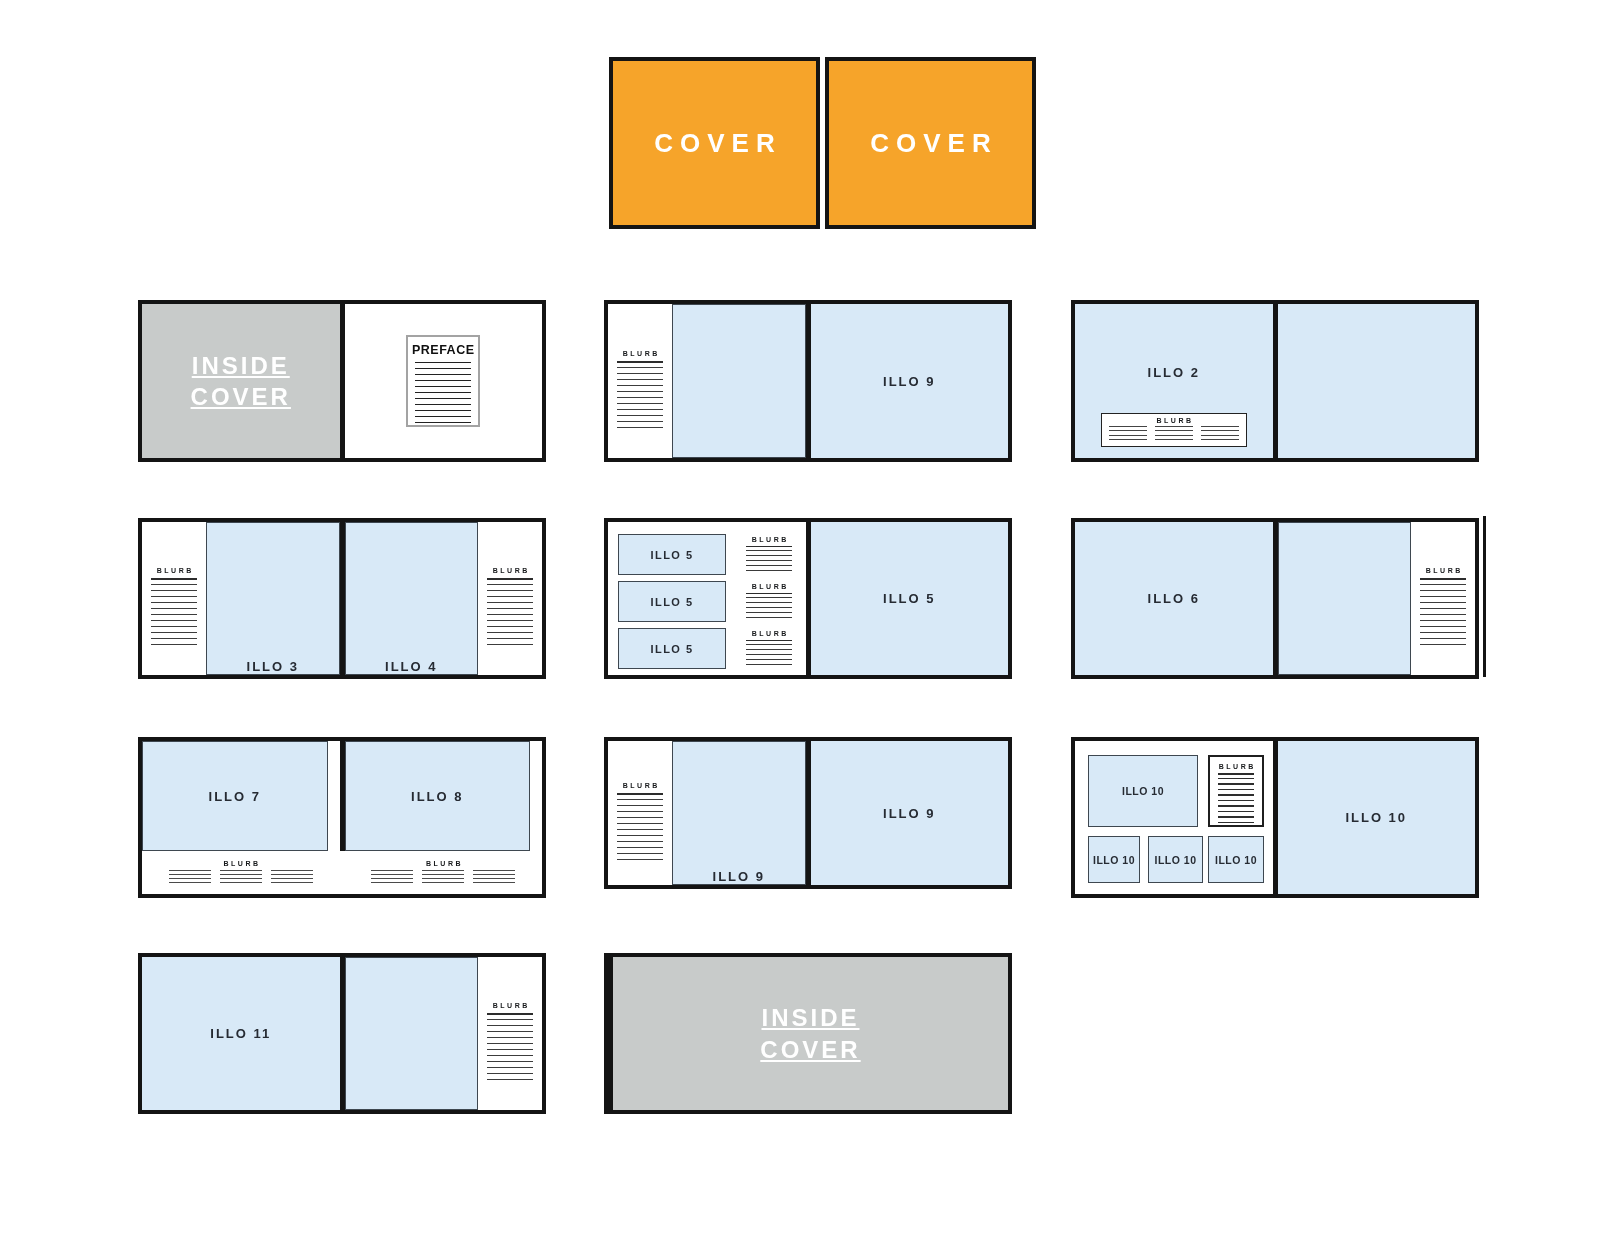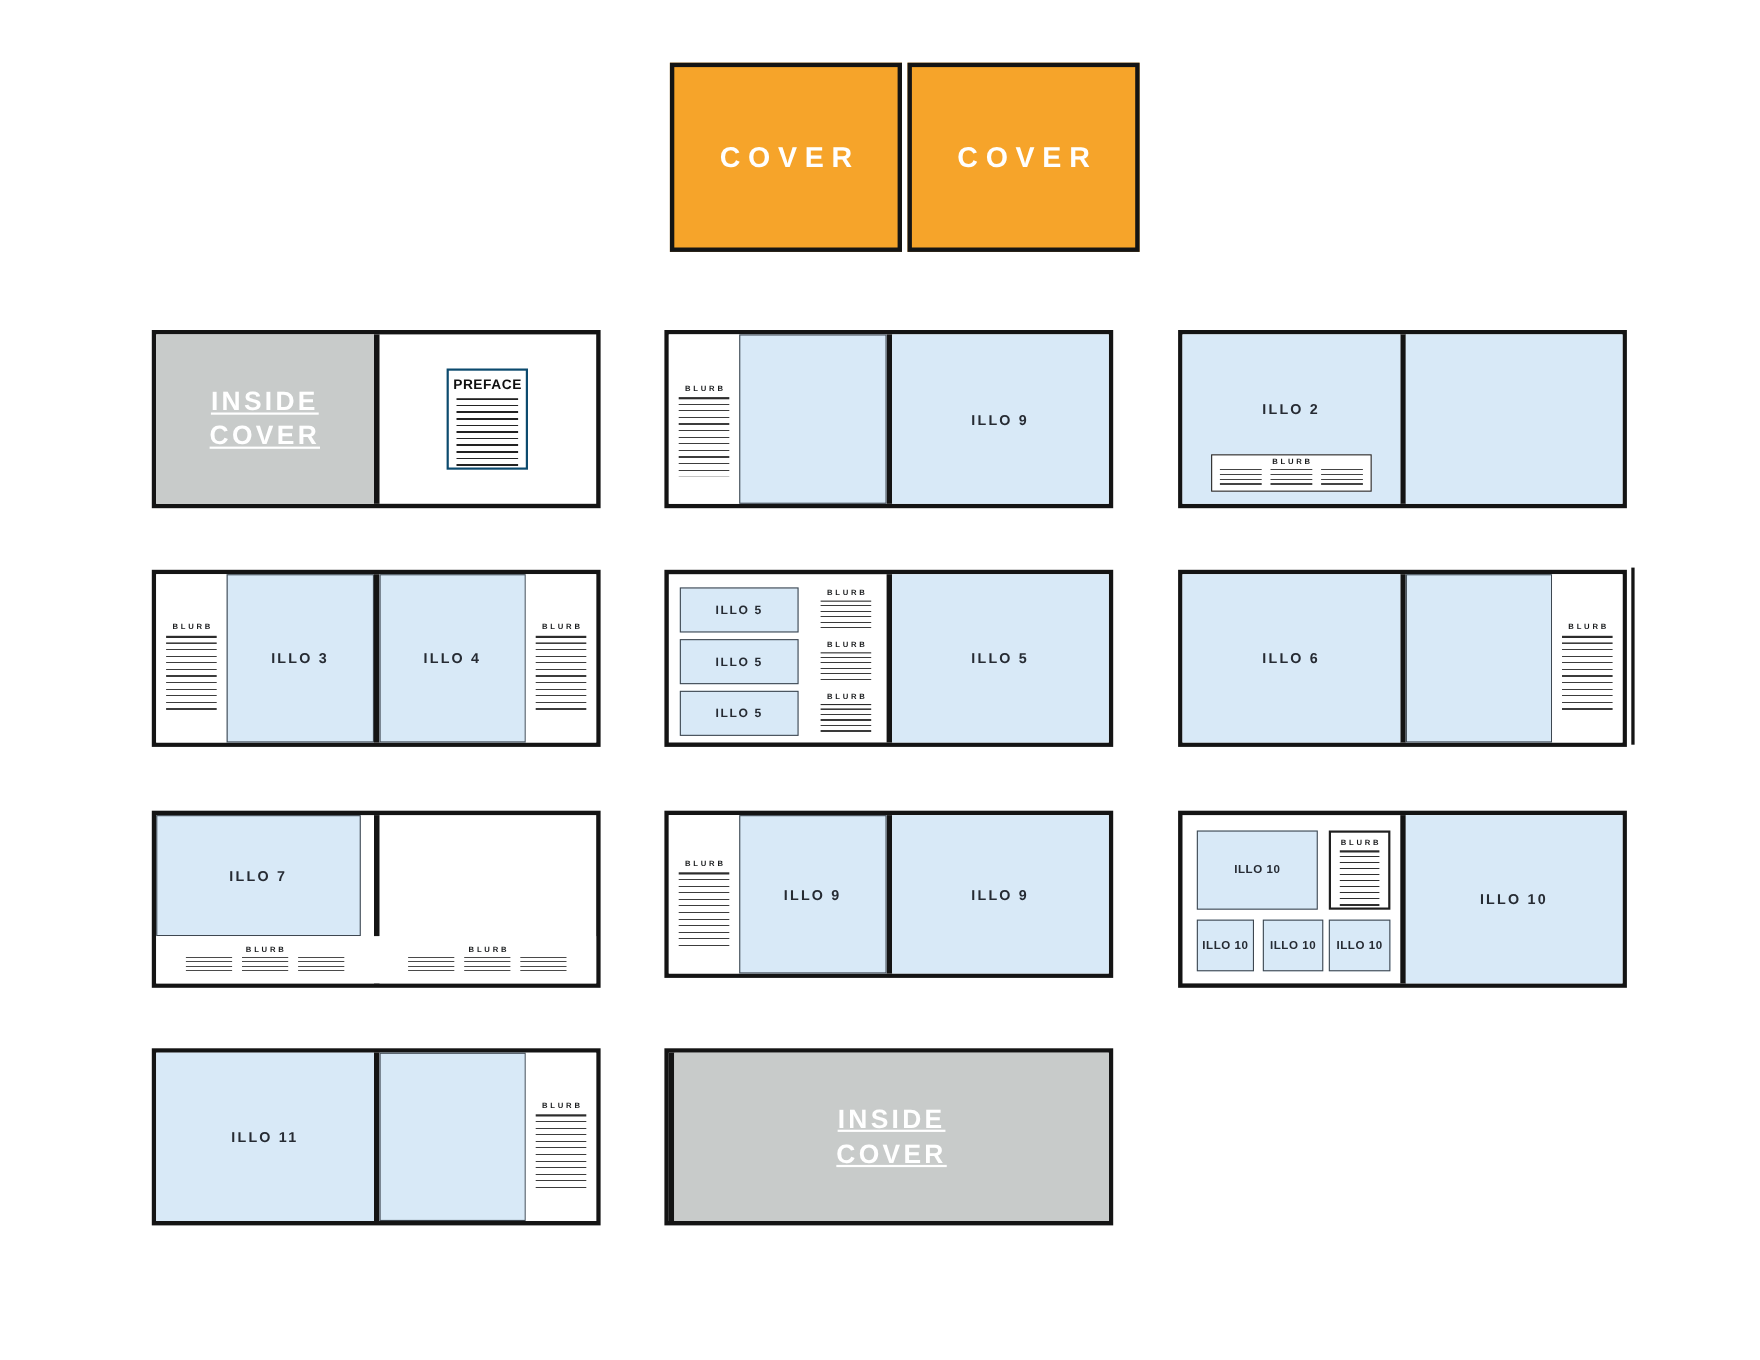--- a/index.html
+++ b/index.html
@@ -34,24 +34,24 @@
   
   .strip{position:absolute;top:0;bottom:0;width:64px;background:#fff;display:flex;align-items:center;justify-content:center;}
   .strip.left{left:0;}
   .strip.right{right:0;}
   .stack{display:flex;flex-direction:column;align-items:center;gap:4px;transform:translateY(10px);}
   .strip .lines{width:46px;height:66px;}
   .strip .rule{width:46px;}
 
   
   .art{background:var(--art-blue,#d8e9f7);border:1.5px solid #3e4750;box-sizing:border-box;}
-  .art-fill{position:absolute;top:0;bottom:0;display:flex;align-items:center;justify-content:center;}
-
-  
-  .doc{width:74px;height:92px;border:2px solid #0c4a6e;background:#fff;display:flex;flex-direction:column;
+  .art-fill{position:absolute;top:0;bottom:0;display:flex;align-items:flex-end;justify-content:center;}
+
+  
+  .doc{width:74px;height:92px;border:2px solid #a3a3a3;background:#fff;display:flex;flex-direction:column;
        align-items:center;padding-top:6px;gap:5px;box-sizing:border-box;}
   .doc .lines{width:56px;height:64px;background-image:repeating-linear-gradient(to bottom,#222 0 1.5px,transparent 1.5px 6px);}
 
   
   .blurb-box{position:absolute;bottom:11px;left:50%;transform:translateX(-50%);width:146px;height:34px;
              border:1.5px solid #222;background:#fff;display:flex;flex-direction:column;align-items:center;
              padding-top:3px;gap:2px;box-sizing:border-box;}
   .cols{display:flex;gap:8px;}
   .cols .lines{width:38px;height:17px;background-image:repeating-linear-gradient(to bottom,#444 0 1px,transparent 1px 4.5px);}
 
@@ -244,20 +244,23 @@
       <span class="blurb-label">BLURB</span>
       <div class="cols">
         <div class="lines"></div>
         <div class="lines"></div>
         <div class="lines"></div>
       </div>
     </div>
   </div>
   <div class="spine"></div>
   <div class="page">
+    <div class="art art-top">
+      <span class="big-label">ILLO 8</span>
+    </div>
     <div class="bottom-blurb">
       <span class="blurb-label">BLURB</span>
       <div class="cols">
         <div class="lines"></div>
         <div class="lines"></div>
         <div class="lines"></div>
       </div>
     </div>
   </div>
 </div>

